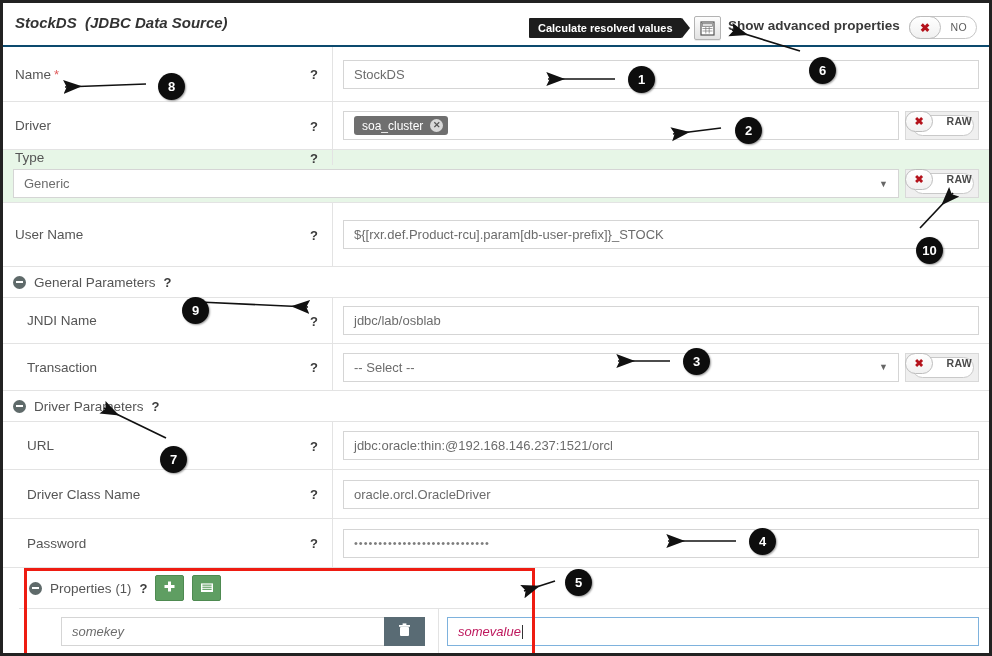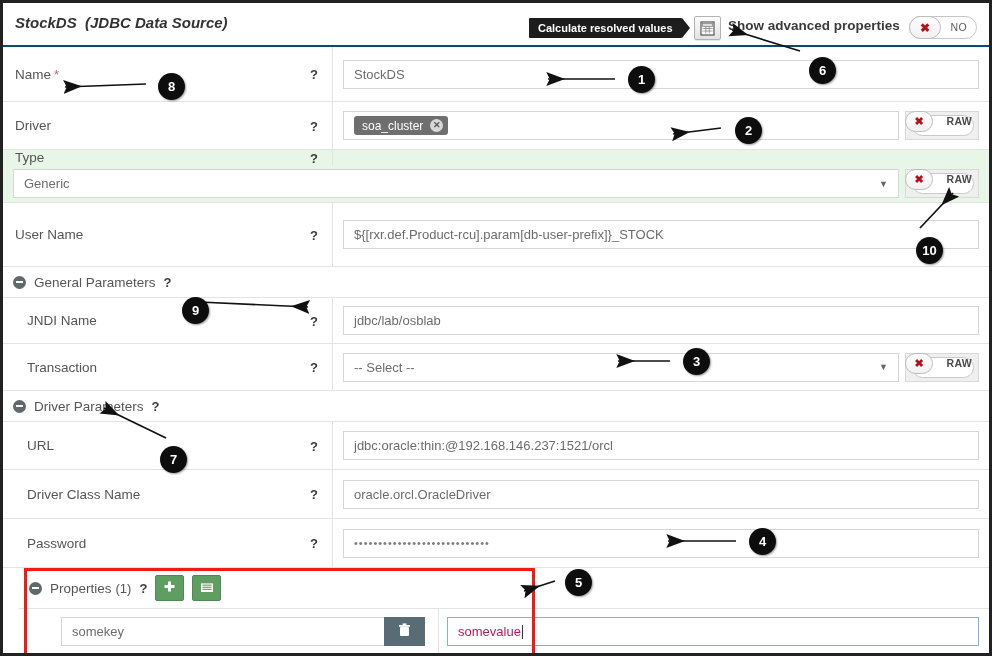--- a/index.html
+++ b/index.html
@@ -183,21 +183,21 @@
     pointer-events:none;z-index:6;
   }
   .gbtn{
     width:29px;height:26px;box-sizing:border-box;
     background:#5f9e62;border:1px solid #4e8a51;border-radius:2px;
     display:flex;align-items:center;justify-content:center;
     margin-left:8px;color:#fff;
   }
   .prop-row{
     position:relative;display:flex;align-items:center;
-    height:46px;border-top:1px solid #e3e3e3;box-sizing:border-box;
+    height:46px;border-top:1px solid #e3e3e3;box-sizing:border-box;font-style:italic;
   }
   .prop-key-cell{
     width:420px;min-width:420px;box-sizing:border-box;
     border-right:1px solid #e3e3e3;height:46px;
     display:flex;align-items:center;padding-left:42px;
   }
   .key-inp{
     position:relative;flex:1;height:29px;box-sizing:border-box;
     border:1px solid #d5d5d5;background:#fff;
     display:flex;align-items:center;padding:0 10px;

